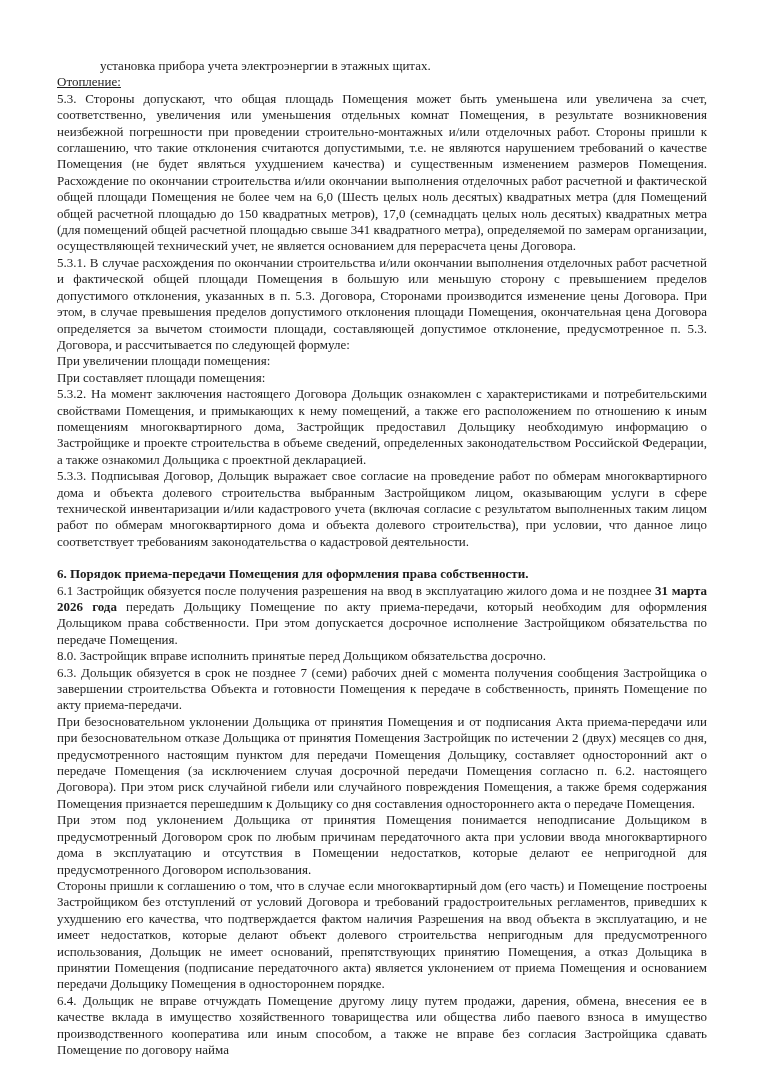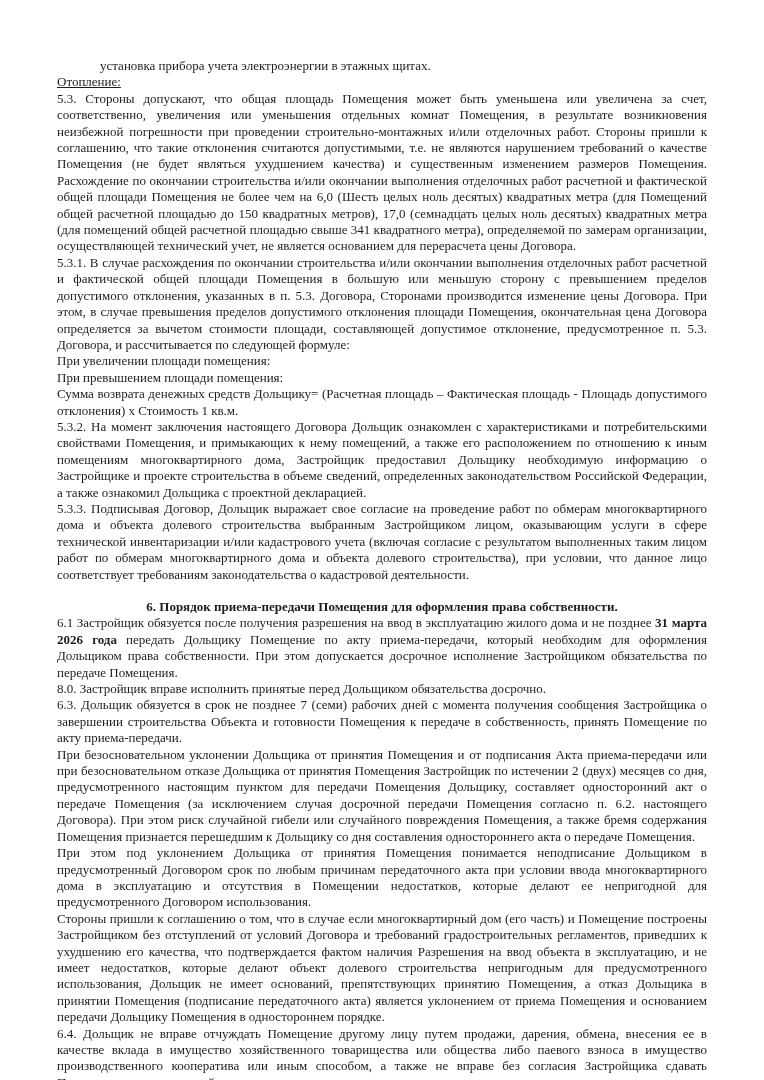--- a/index.html
+++ b/index.html
@@ -29,21 +29,20 @@
   }
   .indent {
     text-indent: 43px;
   }
   .underline {
     text-decoration: underline;
     margin-top: 22px;
   }
   .section-heading {
     margin: 16px 0 0 0;
-    text-align: center;
     font-weight: bold;
   }
   .bold-inline {
     font-weight: bold;
   }
 </style>
 </head>
 <body>
 
 <div class="page">
@@ -53,23 +52,22 @@
   <p class="para no-justify"><span class="underline">Отопление:</span></p>
 
 
   <p class="para">5.3. Стороны допускают, что общая площадь Помещения может быть уменьшена или увеличена за счет, соответственно, увеличения или уменьшения отдельных комнат Помещения, в результате возникновения неизбежной погрешности при проведении строительно-монтажных и/или отделочных работ. Стороны пришли к соглашению, что такие отклонения считаются допустимыми, т.е. не являются нарушением требований о качестве Помещения (не будет являться ухудшением качества) и существенным изменением размеров Помещения. Расхождение по окончании строительства и/или окончании выполнения отделочных работ расчетной и фактической общей площади Помещения не более чем на 6,0 (Шесть целых ноль десятых) квадратных метра (для Помещений общей расчетной площадью до 150 квадратных метров), 17,0 (семнадцать целых ноль десятых) квадратных метра (для помещений общей расчетной площадью свыше 341 квадратного метра), определяемой по замерам организации, осуществляющей технический учет, не является основанием для перерасчета цены Договора.</p>
 
   <p class="para">5.3.1. В случае расхождения по окончании строительства и/или окончании выполнения отделочных работ расчетной и фактической общей площади Помещения в большую или меньшую сторону с превышением пределов допустимого отклонения, указанных в п. 5.3. Договора, Сторонами производится изменение цены Договора. При этом, в случае превышения пределов допустимого отклонения площади Помещения, окончательная цена Договора определяется за вычетом стоимости площади, составляющей допустимое отклонение, предусмотренное п. 5.3. Договора, и рассчитывается по следующей формуле:</p>
 
   <p class="para no-justify">При увеличении площади помещения:</p>
 
 
-  <p class="para no-justify">При превышением площади помещения:</p>
+  <p class="para no-justify">При составляет площади помещения:</p>
 
-  <p class="para">Сумма возврата денежных средств Дольщику= (Расчетная площадь – Фактическая площадь - Площадь допустимого отклонения) х Стоимость 1 кв.м.</p>
 
   <p class="para">5.3.2. На момент заключения настоящего Договора Дольщик ознакомлен с характеристиками и потребительскими свойствами Помещения, и примыкающих к нему помещений, а также его расположением по отношению к иным помещениям многоквартирного дома, Застройщик предоставил Дольщику необходимую информацию о Застройщике и проекте строительства в объеме сведений, определенных законодательством Российской Федерации, а также ознакомил Дольщика с проектной декларацией.</p>
 
   <p class="para">5.3.3. Подписывая Договор, Дольщик выражает свое согласие на проведение работ по обмерам многоквартирного дома и объекта долевого строительства выбранным Застройщиком лицом, оказывающим услуги в сфере технической инвентаризации и/или кадастрового учета (включая согласие с результатом выполненных таким лицом работ по обмерам многоквартирного дома и объекта долевого строительства), при условии, что данное лицо соответствует требованиям законодательства о кадастровой деятельности.</p>
 
   <p class="section-heading">6. Порядок приема-передачи Помещения для оформления права собственности.</p>
 
   <p class="para"><span>6.1 Застройщик обязуется после получения разрешения на ввод в эксплуатацию жилого дома и не позднее </span><span class="bold-inline">31 марта 2026 года</span><span> передать Дольщику Помещение по акту приема-передачи, который необходим для оформления Дольщиком права собственности. При этом допускается досрочное исполнение Застройщиком обязательства по передаче Помещения.</span></p>
 
   <p class="para">8.0. Застройщик вправе исполнить принятые перед Дольщиком обязательства досрочно.</p>

